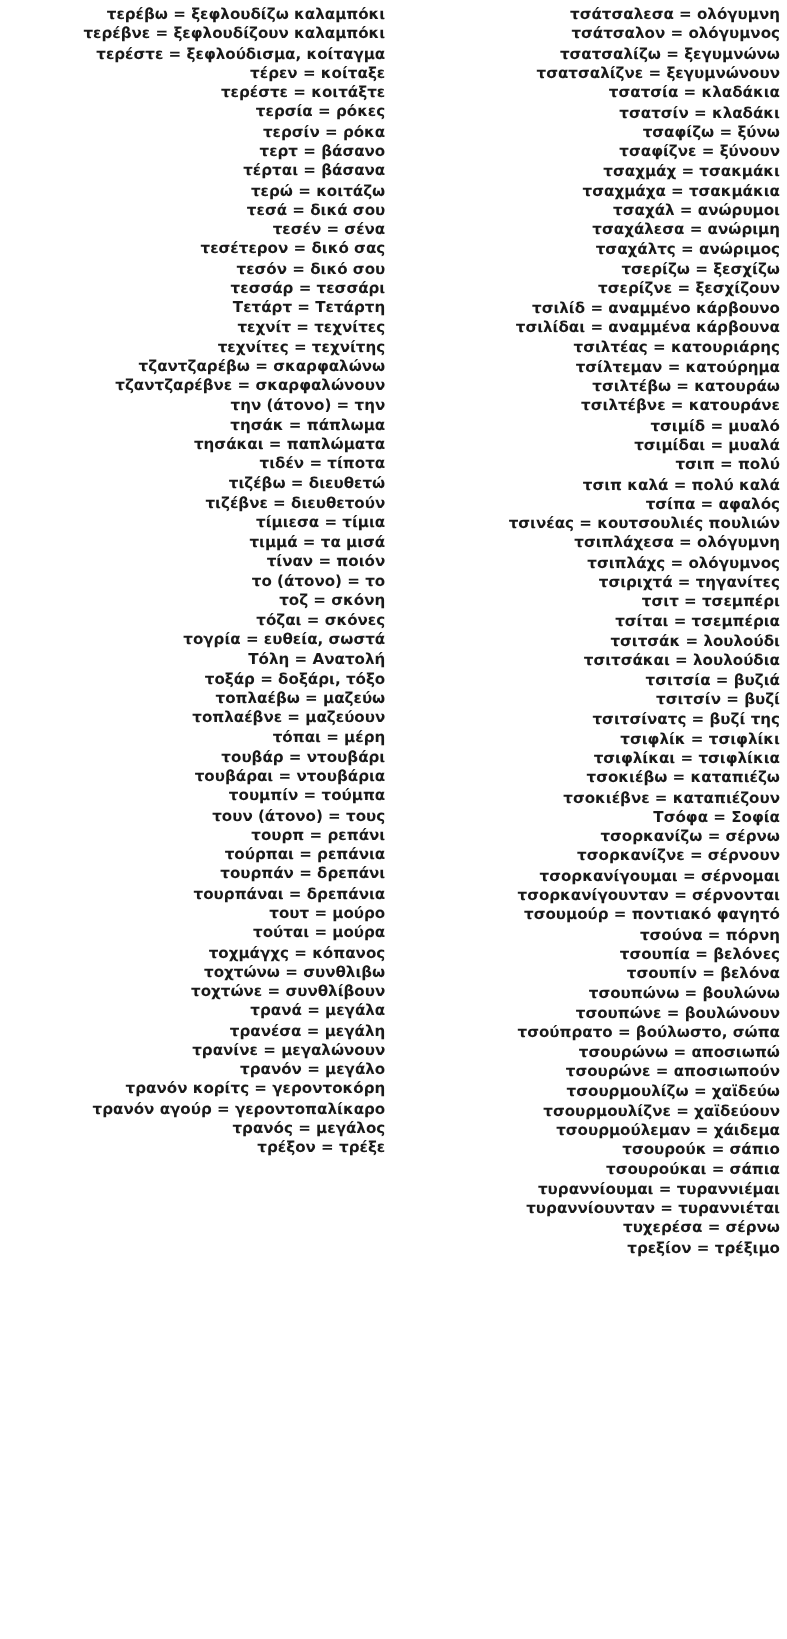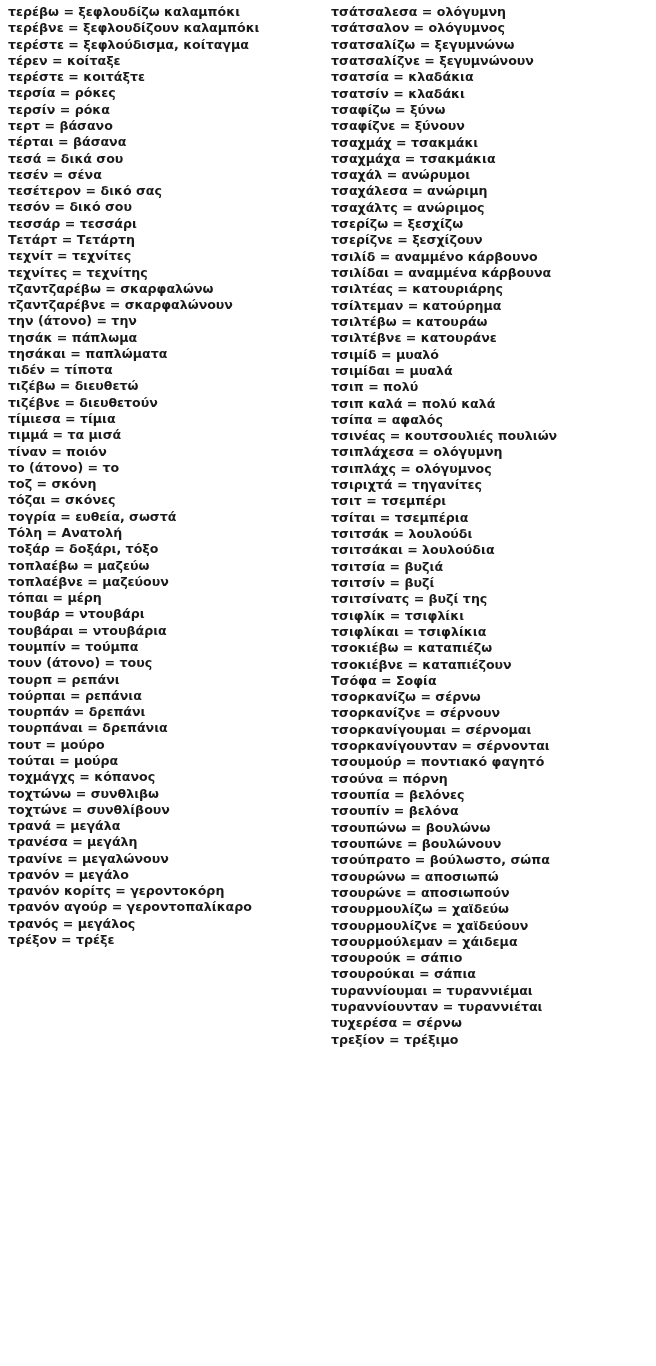--- a/index.html
+++ b/index.html
@@ -20,20 +20,21 @@
     height: 1366px;
     box-sizing: border-box;
     padding: 4px 6px 0 6px;
   }
   .columns {
     display: flex;
     flex-direction: row;
     align-items: flex-start;
     width: 100%;
     height: 100%;
+    text-align: right;
   }
   .col {
     box-sizing: border-box;
   }
   .col-left {
     width: 318px;
     padding-left: 2px;
   }
   .col-right {
     width: 332px;
@@ -61,20 +62,21 @@
     <div class="col col-left">
       <p class="entry">τερέβω = ξεφλουδίζω καλαμπόκι</p>
       <p class="entry">τερέβνε = ξεφλουδίζουν καλαμπόκι</p>
       <p class="entry">τερέστε = ξεφλούδισμα, κοίταγμα</p>
       <p class="entry">τέρεν = κοίταξε</p>
       <p class="entry">τερέστε = κοιτάξτε</p>
       <p class="entry">τερσία = ρόκες</p>
       <p class="entry">τερσίν = ρόκα</p>
       <p class="entry">τερτ = βάσανο</p>
       <p class="entry">τέρται = βάσανα</p>
+      <p class="entry">τερώ = κοιτάζω</p>
       <p class="entry">τεσά = δικά σου</p>
       <p class="entry">τεσέν = σένα</p>
       <p class="entry">τεσέτερον = δικό σας</p>
       <p class="entry">τεσόν = δικό σου</p>
       <p class="entry">τεσσάρ = τεσσάρι</p>
       <p class="entry">Τετάρτ = Τετάρτη</p>
       <p class="entry">τεχνίτ = τεχνίτες</p>
       <p class="entry">τεχνίτες = τεχνίτης</p>
       <p class="entry">τζαντζαρέβω = σκαρφαλώνω</p>
       <p class="entry">τζαντζαρέβνε = σκαρφαλώνουν</p>

